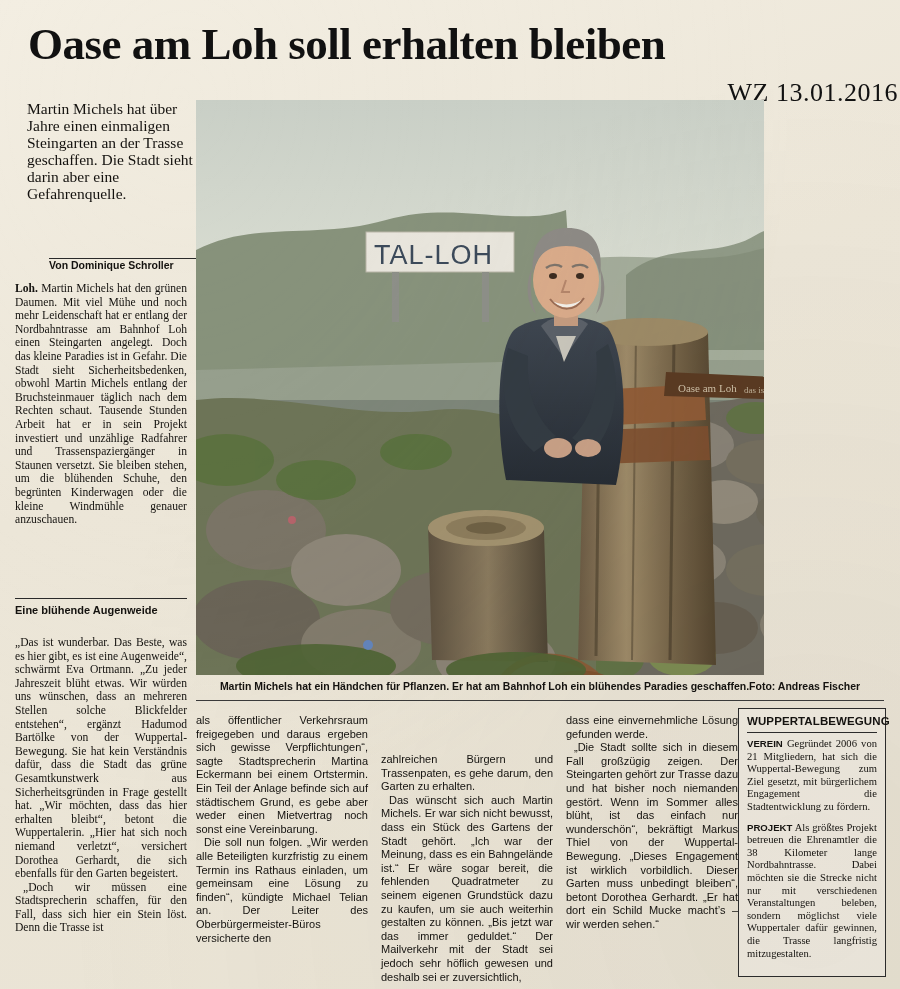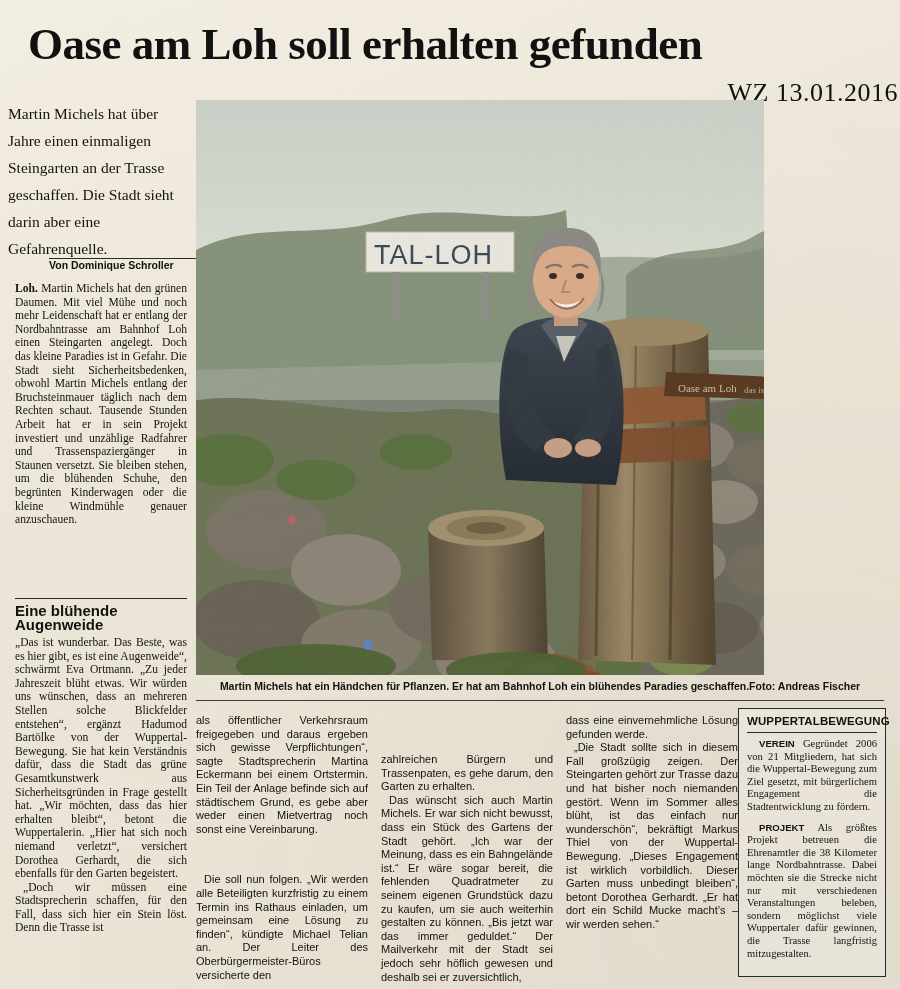--- a/index.html
+++ b/index.html
@@ -45,25 +45,25 @@
     font-family: "Liberation Serif", serif;
     font-size: 26px;
     font-weight: normal;
     color: #111;
     letter-spacing: 0.5px;
   }
 
   
   .intro {
     position: absolute;
-    left: 8px;
+    left: 27px;
     top: 100px;
     width: 170px;
     font-size: 15.5px;
-    line-height: 27px;
+    line-height: 17px;
     font-family: "Liberation Serif", serif;
     color: #14120f;
   }
   .byline {
     position: absolute;
     left: 15px;
     top: 258px;
     width: 170px;
     font-family: Liberation Sans, sans-serif;
     font-size: 10.5px;
@@ -85,21 +85,21 @@
     color: #14120f;
   }
   .lead-col b { font-weight: bold; }
 
   .subhead {
     position: absolute;
     left: 15px;
     top: 598px;
     width: 172px;
     font-family: "Liberation Sans", sans-serif;
-    font-size: 15px;
+    font-size: 11px;
     font-weight: bold;
     line-height: 13.5px;
     color: #14120f;
     padding-top: 5px;
     border-top: 1.2px solid #2a2a2a;
   }
   .col-a-cont {
     position: absolute;
     left: 15px;
     top: 636px;
@@ -182,41 +182,40 @@
   .infobox p {
     margin: 0 0 8px 0;
     font-size: 10.6px;
     line-height: 12.6px;
     text-align: justify;
   }
   .infobox .kw {
     font-family: "Liberation Sans", sans-serif;
     font-size: 9.6px;
     font-weight: bold;
-    margin-left: 12px;
   }
 
   
   .grain {
     position: absolute;
     inset: 0;
     pointer-events: none;
     background:
       radial-gradient(ellipse at 20% 10%, rgba(255,255,255,0.35), rgba(255,255,255,0) 60%),
       radial-gradient(ellipse at 90% 90%, rgba(120,110,90,0.10), rgba(0,0,0,0) 65%);
     mix-blend-mode: multiply;
     opacity: 0.6;
   }
 </style>
 </head>
 <body>
 
 <div class="page">
 
-  <div class="headline">Oase am Loh soll erhalten gefunden</div>
+  <div class="headline">Oase am Loh soll erhalten bleiben</div>
   <div class="dateline">WZ 13.01.2016</div>
 
   <div class="intro">Martin Michels hat über Jahre einen einmaligen Steingarten an der Trasse geschaffen. Die Stadt sieht darin aber eine Gefahrenquelle.</div>
   <div class="byline">Von Dominique Schroller</div>
 
   <div class="lead-col"><b>Loh.</b><span> Martin Michels hat den grünen Daumen. Mit viel Mühe und noch mehr Leidenschaft hat er entlang der Nordbahntrasse am Bahnhof Loh einen Steingarten angelegt. Doch das kleine Paradies ist in Gefahr. Die Stadt sieht Sicherheitsbedenken, obwohl Martin Michels entlang der Bruchsteinmauer täglich nach dem Rechten schaut. Tausende Stunden Arbeit hat er in sein Projekt investiert und unzählige Radfahrer und Trassenspaziergänger in Staunen versetzt. Sie bleiben stehen, um die blühenden Schuhe, den begrünten Kinderwagen oder die kleine Windmühle genauer anzuschauen.</span></div>
 
   <div class="subhead">Eine blühende Augenweide</div>
   <div class="col-a-cont bodytext">
       <div>„Das ist wunderbar. Das Beste, was es hier gibt, es ist eine Augenweide“, schwärmt Eva Ortmann. „Zu jeder Jahreszeit blüht etwas. Wir würden uns wünschen, dass an mehreren Stellen solche Blickfelder entstehen“, ergänzt Hadumod Bartölke von der Wuppertal-Bewegung. Sie hat kein Verständnis dafür, dass die Stadt das grüne Gesamtkunstwerk aus Sicherheitsgründen in Frage gestellt hat. „Wir möchten, dass das hier erhalten bleibt“, betont die Wuppertalerin. „Hier hat sich noch niemand verletzt“, versichert Dorothea Gerhardt, die sich ebenfalls für den Garten begeistert.</div>
@@ -426,21 +425,21 @@
 
   <div class="caption">
     <span>Martin Michels hat ein Händchen für Pflanzen. Er hat am Bahnhof Loh ein blühendes Paradies geschaffen.</span>
     <span class="credit">Foto: Andreas Fischer</span>
   </div>
 
   <div class="rule-top"></div>
 
   <div class="bodycol" id="col2">
       <div>als öffentlicher Verkehrsraum freigegeben und daraus ergeben sich gewisse Verpflichtungen“, sagte Stadtsprecherin Martina Eckermann bei einem Ortstermin. Ein Teil der Anlage befinde sich auf städtischem Grund, es gebe aber weder einen Mietvertrag noch sonst eine Vereinbarung.</div>
-      <div style="text-indent: 8px; margin-top: 37px;">Die soll nun folgen. „Wir werden alle Beteiligten kurzfristig zu einem Termin ins Rathaus einladen, um gemeinsam eine Lösung zu finden“, kündigte Michael Telian an. Der Leiter des Oberbürgermeister-Büros versicherte den</div>
+      <div style="text-indent: 8px;">Die soll nun folgen. „Wir werden alle Beteiligten kurzfristig zu einem Termin ins Rathaus einladen, um gemeinsam eine Lösung zu finden“, kündigte Michael Telian an. Der Leiter des Oberbürgermeister-Büros versicherte den</div>
     </div>
   <div class="bodycol" id="col3">
       <div>zahlreichen Bürgern und Trassenpaten, es gehe darum, den Garten zu erhalten.</div>
       <div style="text-indent: 8px;">Das wünscht sich auch Martin Michels. Er war sich nicht bewusst, dass ein Stück des Gartens der Stadt gehört. „Ich war der Meinung, dass es ein Bahngelände ist.“ Er wäre sogar bereit, die fehlenden Quadratmeter zu seinem eigenen Grundstück dazu zu kaufen, um sie auch weiterhin gestalten zu können. „Bis jetzt war das immer geduldet.“ Der Mailverkehr mit der Stadt sei jedoch sehr höflich gewesen und deshalb sei er zuversichtlich,</div>
     </div>
   <div class="bodycol" id="col4">
       <div>dass eine einvernehmliche Lösung gefunden werde.</div>
       <div style="text-indent: 8px;">„Die Stadt sollte sich in diesem Fall großzügig zeigen. Der Steingarten gehört zur Trasse dazu und hat bisher noch niemanden gestört. Wenn im Sommer alles blüht, ist das einfach nur wunderschön“, bekräftigt Markus Thiel von der Wuppertal-Bewegung. „Dieses Engagement ist wirklich vorbildlich. Dieser Garten muss unbedingt bleiben“, betont Dorothea Gerhardt. „Er hat dort ein Schild Mucke macht’s – wir werden sehen.“</div>
     </div>
 

